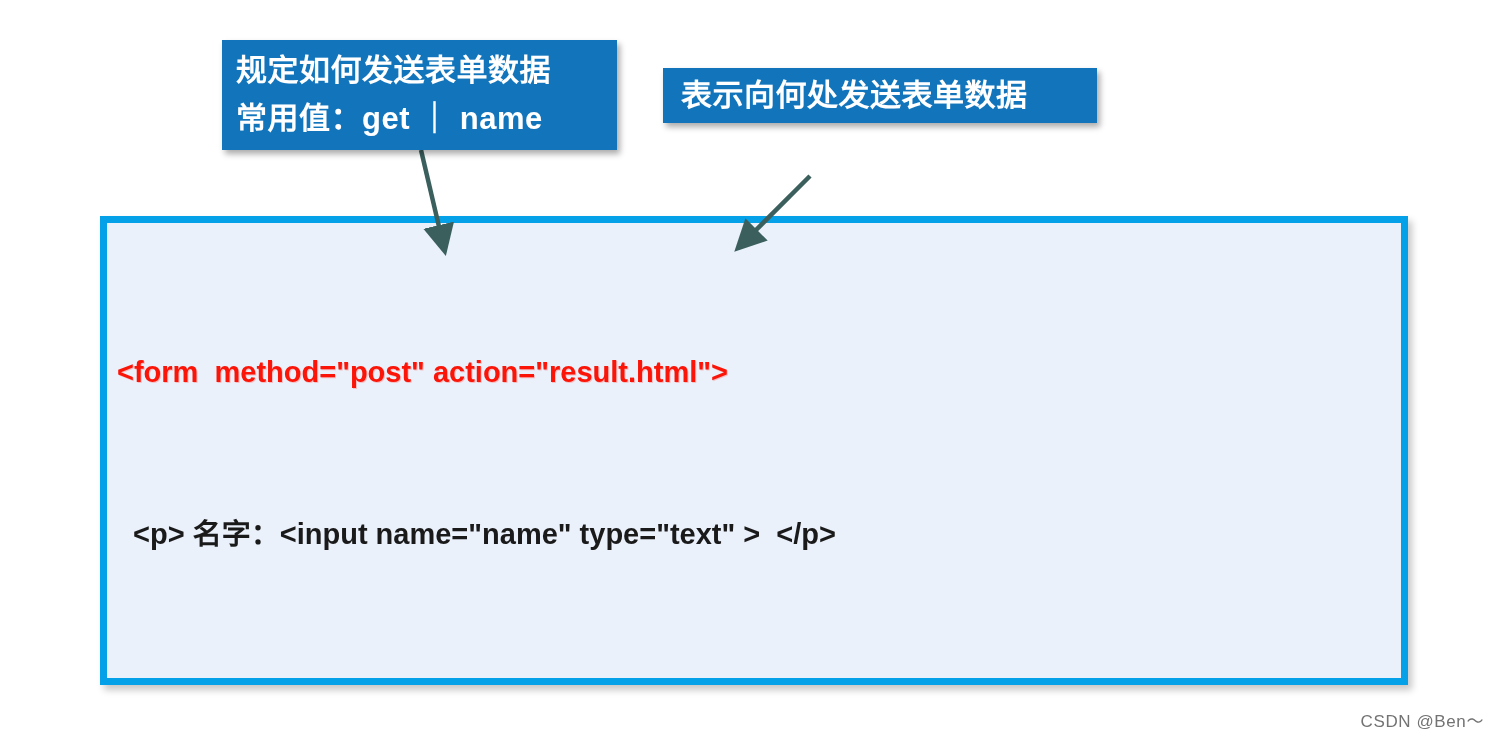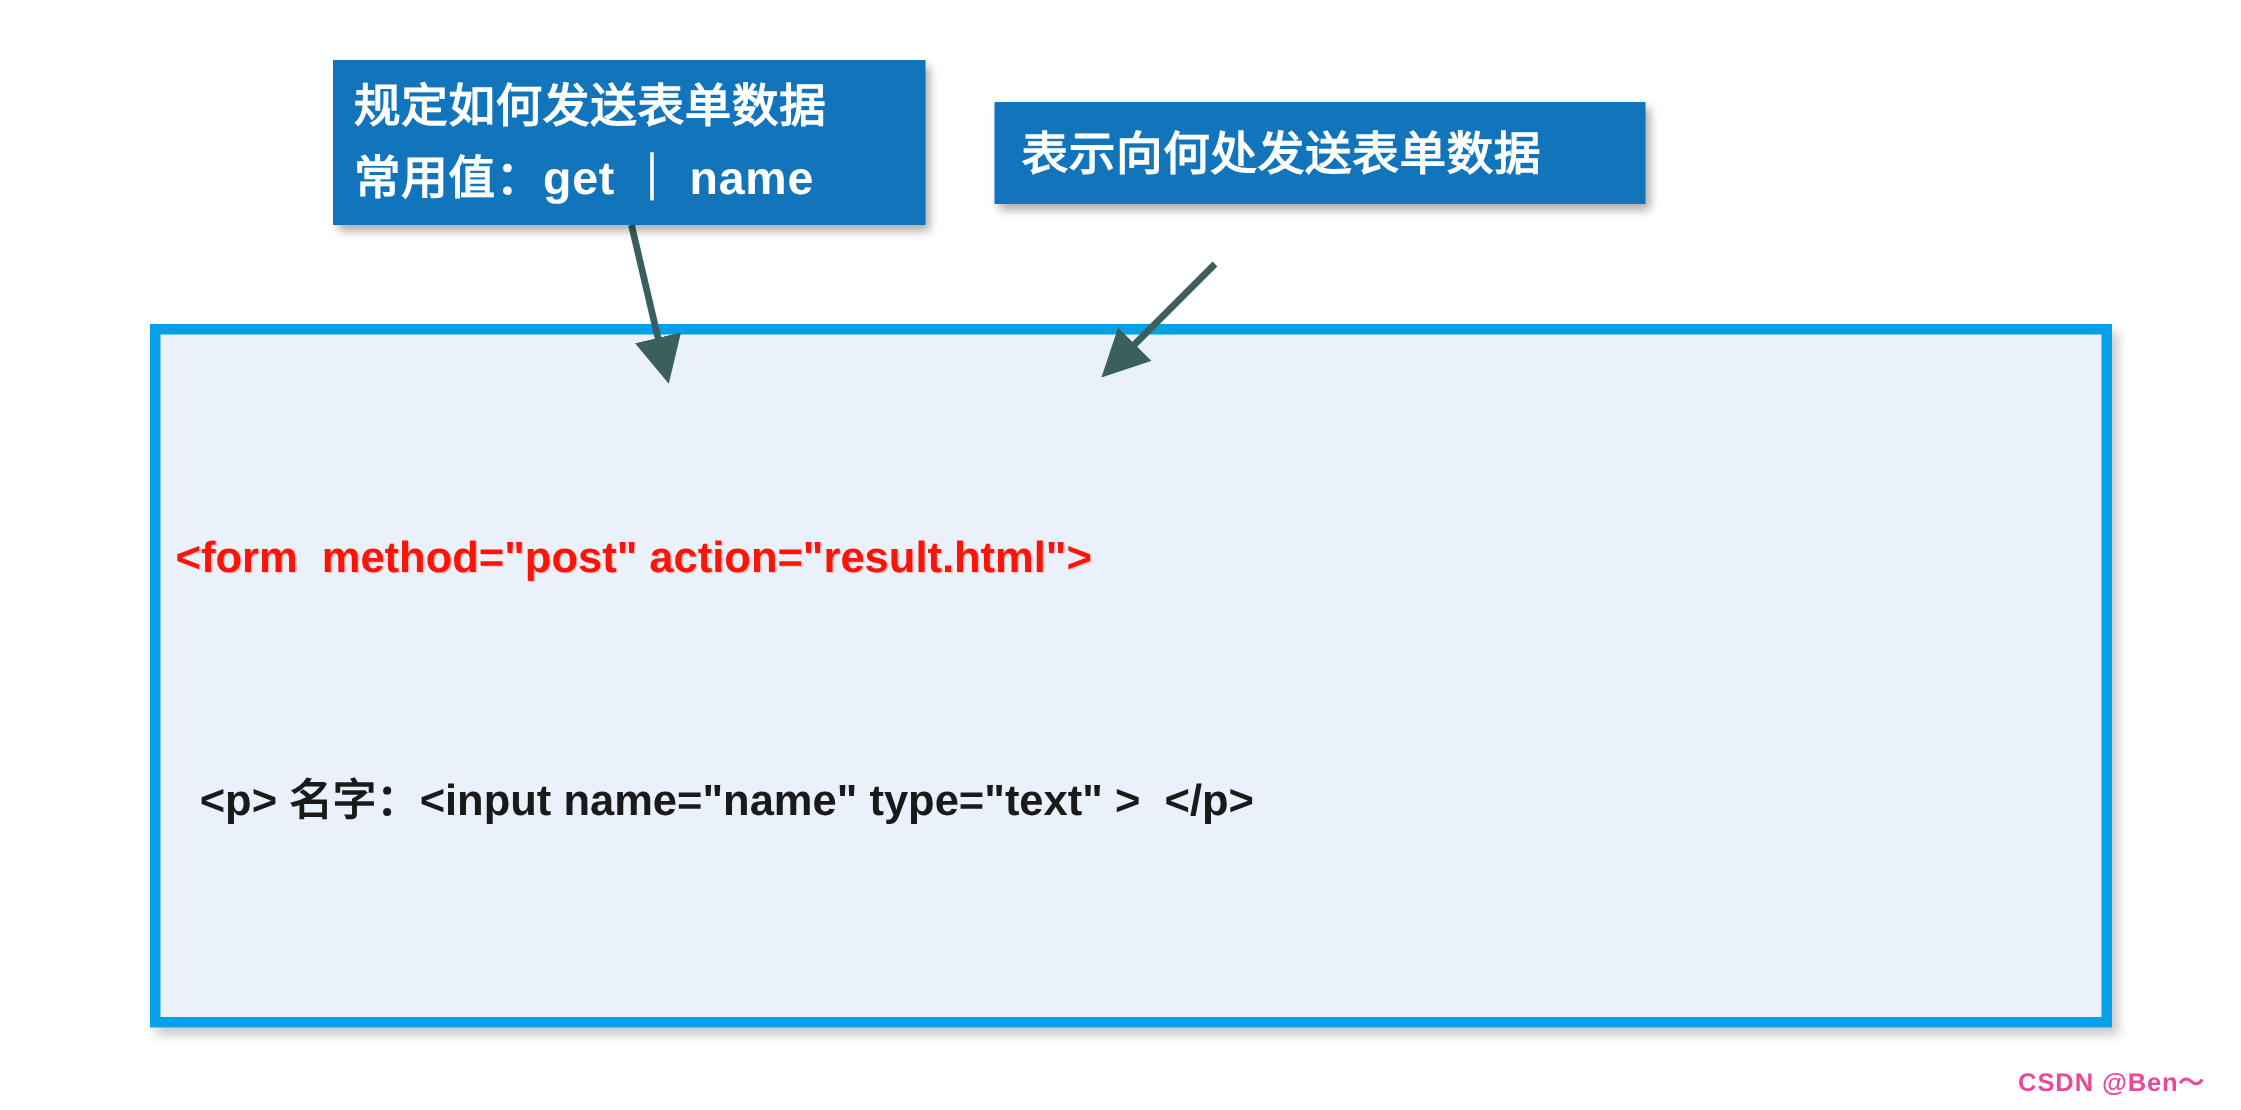--- a/index.html
+++ b/index.html
@@ -43,21 +43,21 @@
     width: 395px;
     height: 110px;
     padding: 0 14px;
     font-size: 31px;
     line-height: 48px;
   }
   #callout-action {
     left: 663px;
     top: 68px;
     width: 434px;
-    height: 68px;
+    height: 55px;
     padding: 0 18px;
     font-size: 31px;
     line-height: 53px;
   }
 
   
   #arrow-layer {
     position: absolute;
     left: 0;
     top: 0;
@@ -95,28 +95,27 @@
     padding-left: 10px;
   }
   .code-line.tag-red {
     color: #fa1508;
     text-shadow: 1px 1px 0 rgba(255,150,150,0.55);
   }
 
   
   #watermark {
     position: absolute;
-    right: 24px;
+    right: 10px;
     bottom: 8px;
     font-size: 17px;
-    color: #ec4899;
+    color: #737373;
     letter-spacing: 0.6px;
     z-index: 6;
     white-space: nowrap;
-    font-weight: bold;
   }
 </style>
 </head>
 <body>
 
 <div id="stage">
 
   <div class="callout" id="callout-method">
     <div class="line">规定如何发送表单数据</div>
     <div class="line">常用值：get ｜ name</div>

